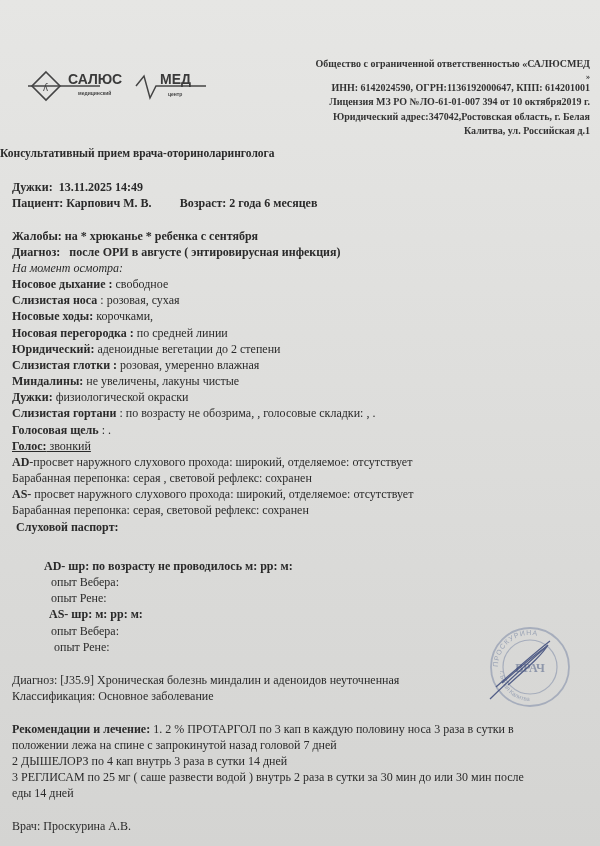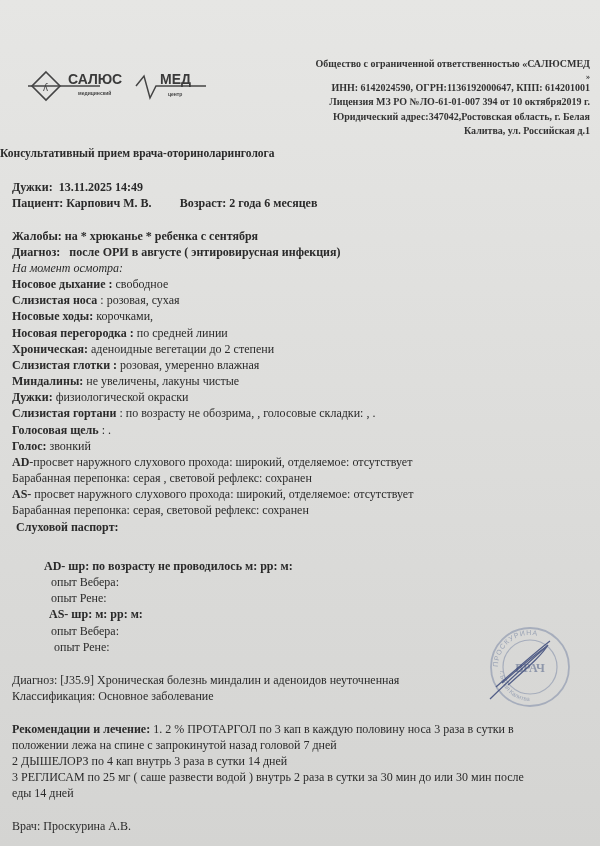--- a/index.html
+++ b/index.html
@@ -74,27 +74,27 @@
   <div class="line b" style="top:245px;">
     <span>Диагноз:</span>&nbsp;&nbsp;
     <span>после ОРИ в августе ( энтировирусная инфекция)</span>
   </div>
   <div class="line" style="top:261px;font-style:italic;">На момент осмотра:</div>
 
   <div class="line" style="top:277px;"><span class="b">Носовое дыхание :</span><span> свободное</span></div>
   <div class="line" style="top:293px;"><span class="b">Слизистая носа</span><span> : розовая,   сухая</span></div>
   <div class="line" style="top:309px;"><span class="b">Носовые ходы:</span><span> корочками,</span></div>
   <div class="line" style="top:326px;"><span class="b">Носовая перегородка :</span><span> по средней линии</span></div>
-  <div class="line" style="top:342px;"><span class="b">Хроническая:</span><span> аденоидные вегетации до 2 степени</span></div>
+  <div class="line" style="top:342px;"><span class="b">Юридический:</span><span> аденоидные вегетации до 2 степени</span></div>
   <div class="line" style="top:358px;"><span class="b">Слизистая глотки :</span><span> розовая,   умеренно влажная</span></div>
   <div class="line" style="top:374px;"><span class="b">Миндалины:</span><span> не увеличены,  лакуны  чистые</span></div>
   <div class="line" style="top:390px;"><span class="b">Дужки:</span><span> физиологической окраски</span></div>
   <div class="line" style="top:406px;"><span class="b">Слизистая гортани</span><span> : по возрасту не обозрима,    , голосовые складки: ,    .</span></div>
   <div class="line" style="top:423px;"><span class="b">Голосовая щель</span><span> : .</span></div>
-  <div class="line" style="top:439px;"><span class="b">Голос:</span><span> звонкий</span></div>
+  <div class="line" style="top:439px;text-decoration:underline;"><span class="b">Голос:</span><span> звонкий</span></div>
   <div class="line" style="top:455px;"><span class="b">AD</span><span>-просвет наружного слухового прохода: широкий, отделяемое: отсутствует</span></div>
   <div class="line" style="top:471px;"><span class="b"></span><span>Барабанная перепонка: серая ,   световой рефлекс: сохранен</span></div>
   <div class="line" style="top:487px;"><span class="b">AS-</span><span> просвет наружного слухового прохода:  широкий, отделяемое: отсутствует</span></div>
   <div class="line" style="top:503px;"><span class="b"></span><span>Барабанная перепонка: серая,    световой рефлекс:  сохранен</span></div>
 
   <div class="line b" style="top:520px;left:16px;">Слуховой паспорт:</div>
   <div class="line b ind1" style="top:559px;">AD- шр: по возрасту не проводилось   м:             рр:   м:</div>
   <div class="line ind2" style="top:575px;">опыт Вебера:</div>
   <div class="line ind2" style="top:591px;">опыт Рене:</div>
   <div class="line b" style="top:607px;left:49px;">AS-  шр:    м:      рр:     м:</div>

